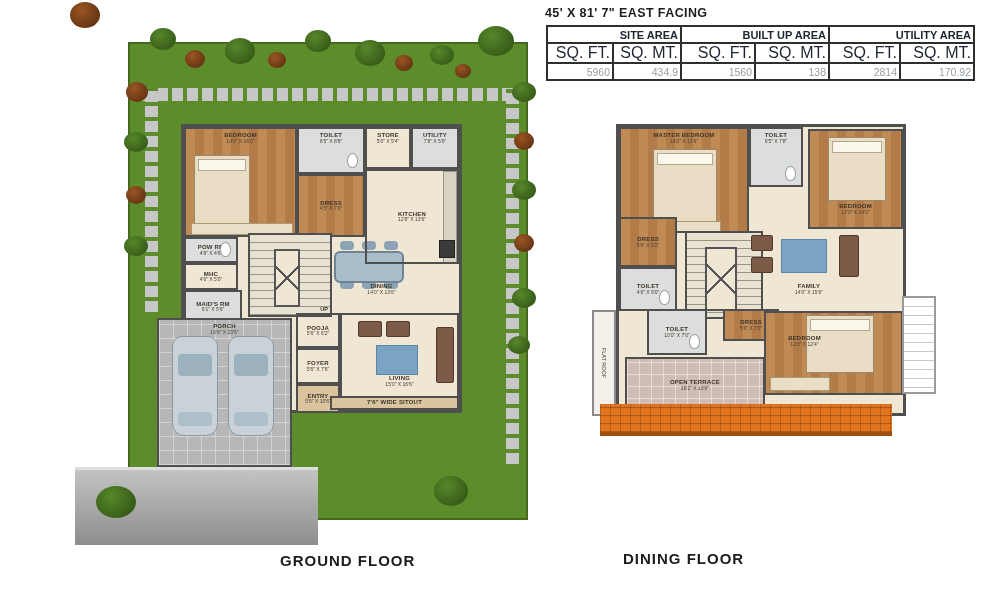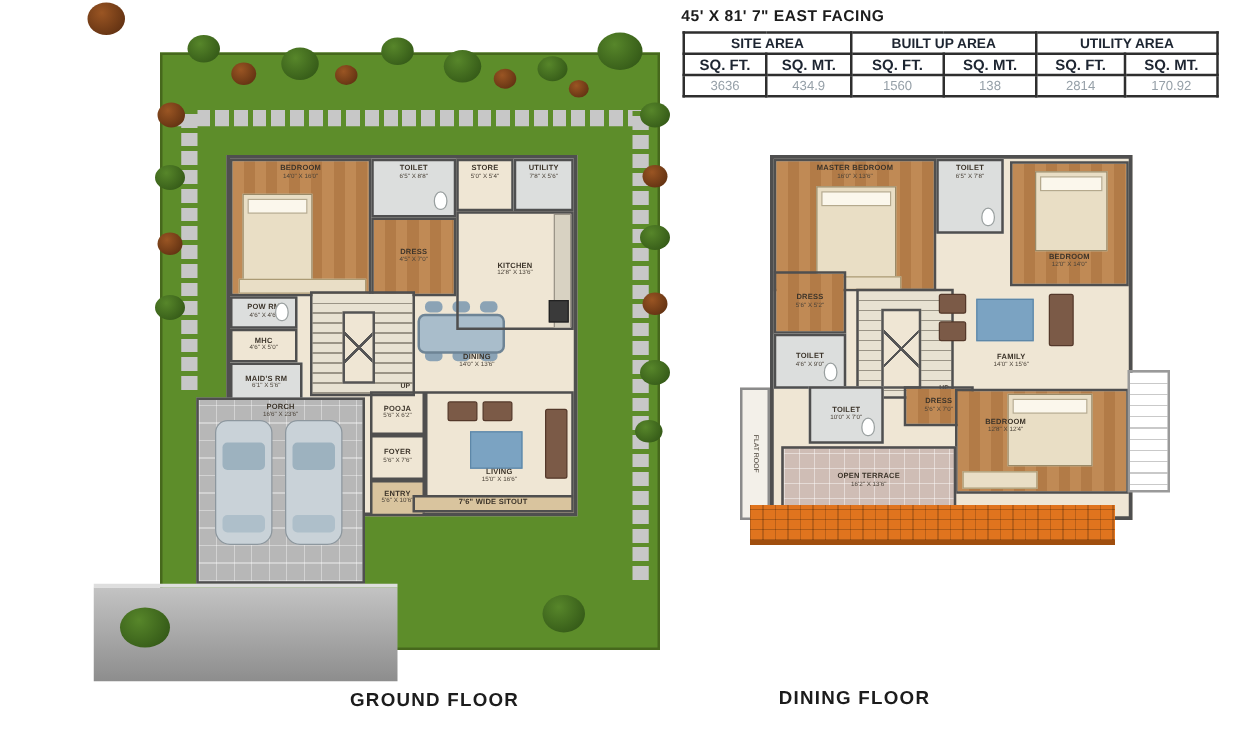--- a/index.html
+++ b/index.html
@@ -4,23 +4,23 @@
 <style>
   html,body{margin:0;padding:0;background:#fff;}
   .canvas{position:relative;width:1000px;height:600px;background:#ffffff;overflow:hidden;
           font-family:"Liberation Sans",sans-serif;}
   .abs{position:absolute;box-sizing:border-box;}
 
   
   .plan-title{position:absolute;left:545px;top:6px;font-size:12.5px;font-weight:bold;
               color:#1c1c1c;letter-spacing:.4px;}
   .area-table{position:absolute;left:546px;top:25px;border-collapse:collapse;}
-  .area-table td{border:2px solid #2e2e2e;text-align:center;padding:0 2px;height:15px;}
+  .area-table td{border:2px solid #2e2e2e;text-align:right;padding:0 2px;height:15px;}
   .area-table .grp td{font-size:11px;font-weight:bold;color:#1d2531;}
-  .area-table .sub td{font-size:12px;font-weight:bold;color:#1d2531;margin-left:31px;}
+  .area-table .sub td{font-size:16px;font-weight:normal;color:#1d2531;margin-left:31px;}
   .area-table .val td{font-size:10.5px;color:#96a0a8;}
 
   
   .plot{position:absolute;left:128px;top:42px;width:400px;height:478px;background:#5d8d2a;
         border:2px solid #46681c;box-sizing:border-box;}
   .path{position:absolute;}
   .path-h{background:repeating-linear-gradient(90deg,#c7c7c7 0 11px,#5d8d2a 11px 15px);}
   .path-v{background:repeating-linear-gradient(0deg,#c7c7c7 0 11px,#5d8d2a 11px 15px);}
   .tree{position:absolute;border-radius:50%;}
   .t-g{background:radial-gradient(circle at 38% 32%,#57862a,#2c4f13);}
@@ -112,21 +112,21 @@
     </tr>
     <tr class="sub">
       <td>SQ. FT.</td>
       <td>SQ. MT.</td>
       <td>SQ. FT.</td>
       <td>SQ. MT.</td>
       <td>SQ. FT.</td>
       <td>SQ. MT.</td>
     </tr>
     <tr class="val">
-      <td>3636</td>
+      <td>5960</td>
       <td>434.9</td>
       <td>1560</td>
       <td>138</td>
       <td>2814</td>
       <td>170.92</td>
     </tr>
   </tbody>
     </table>
 
   <div class="plot">

